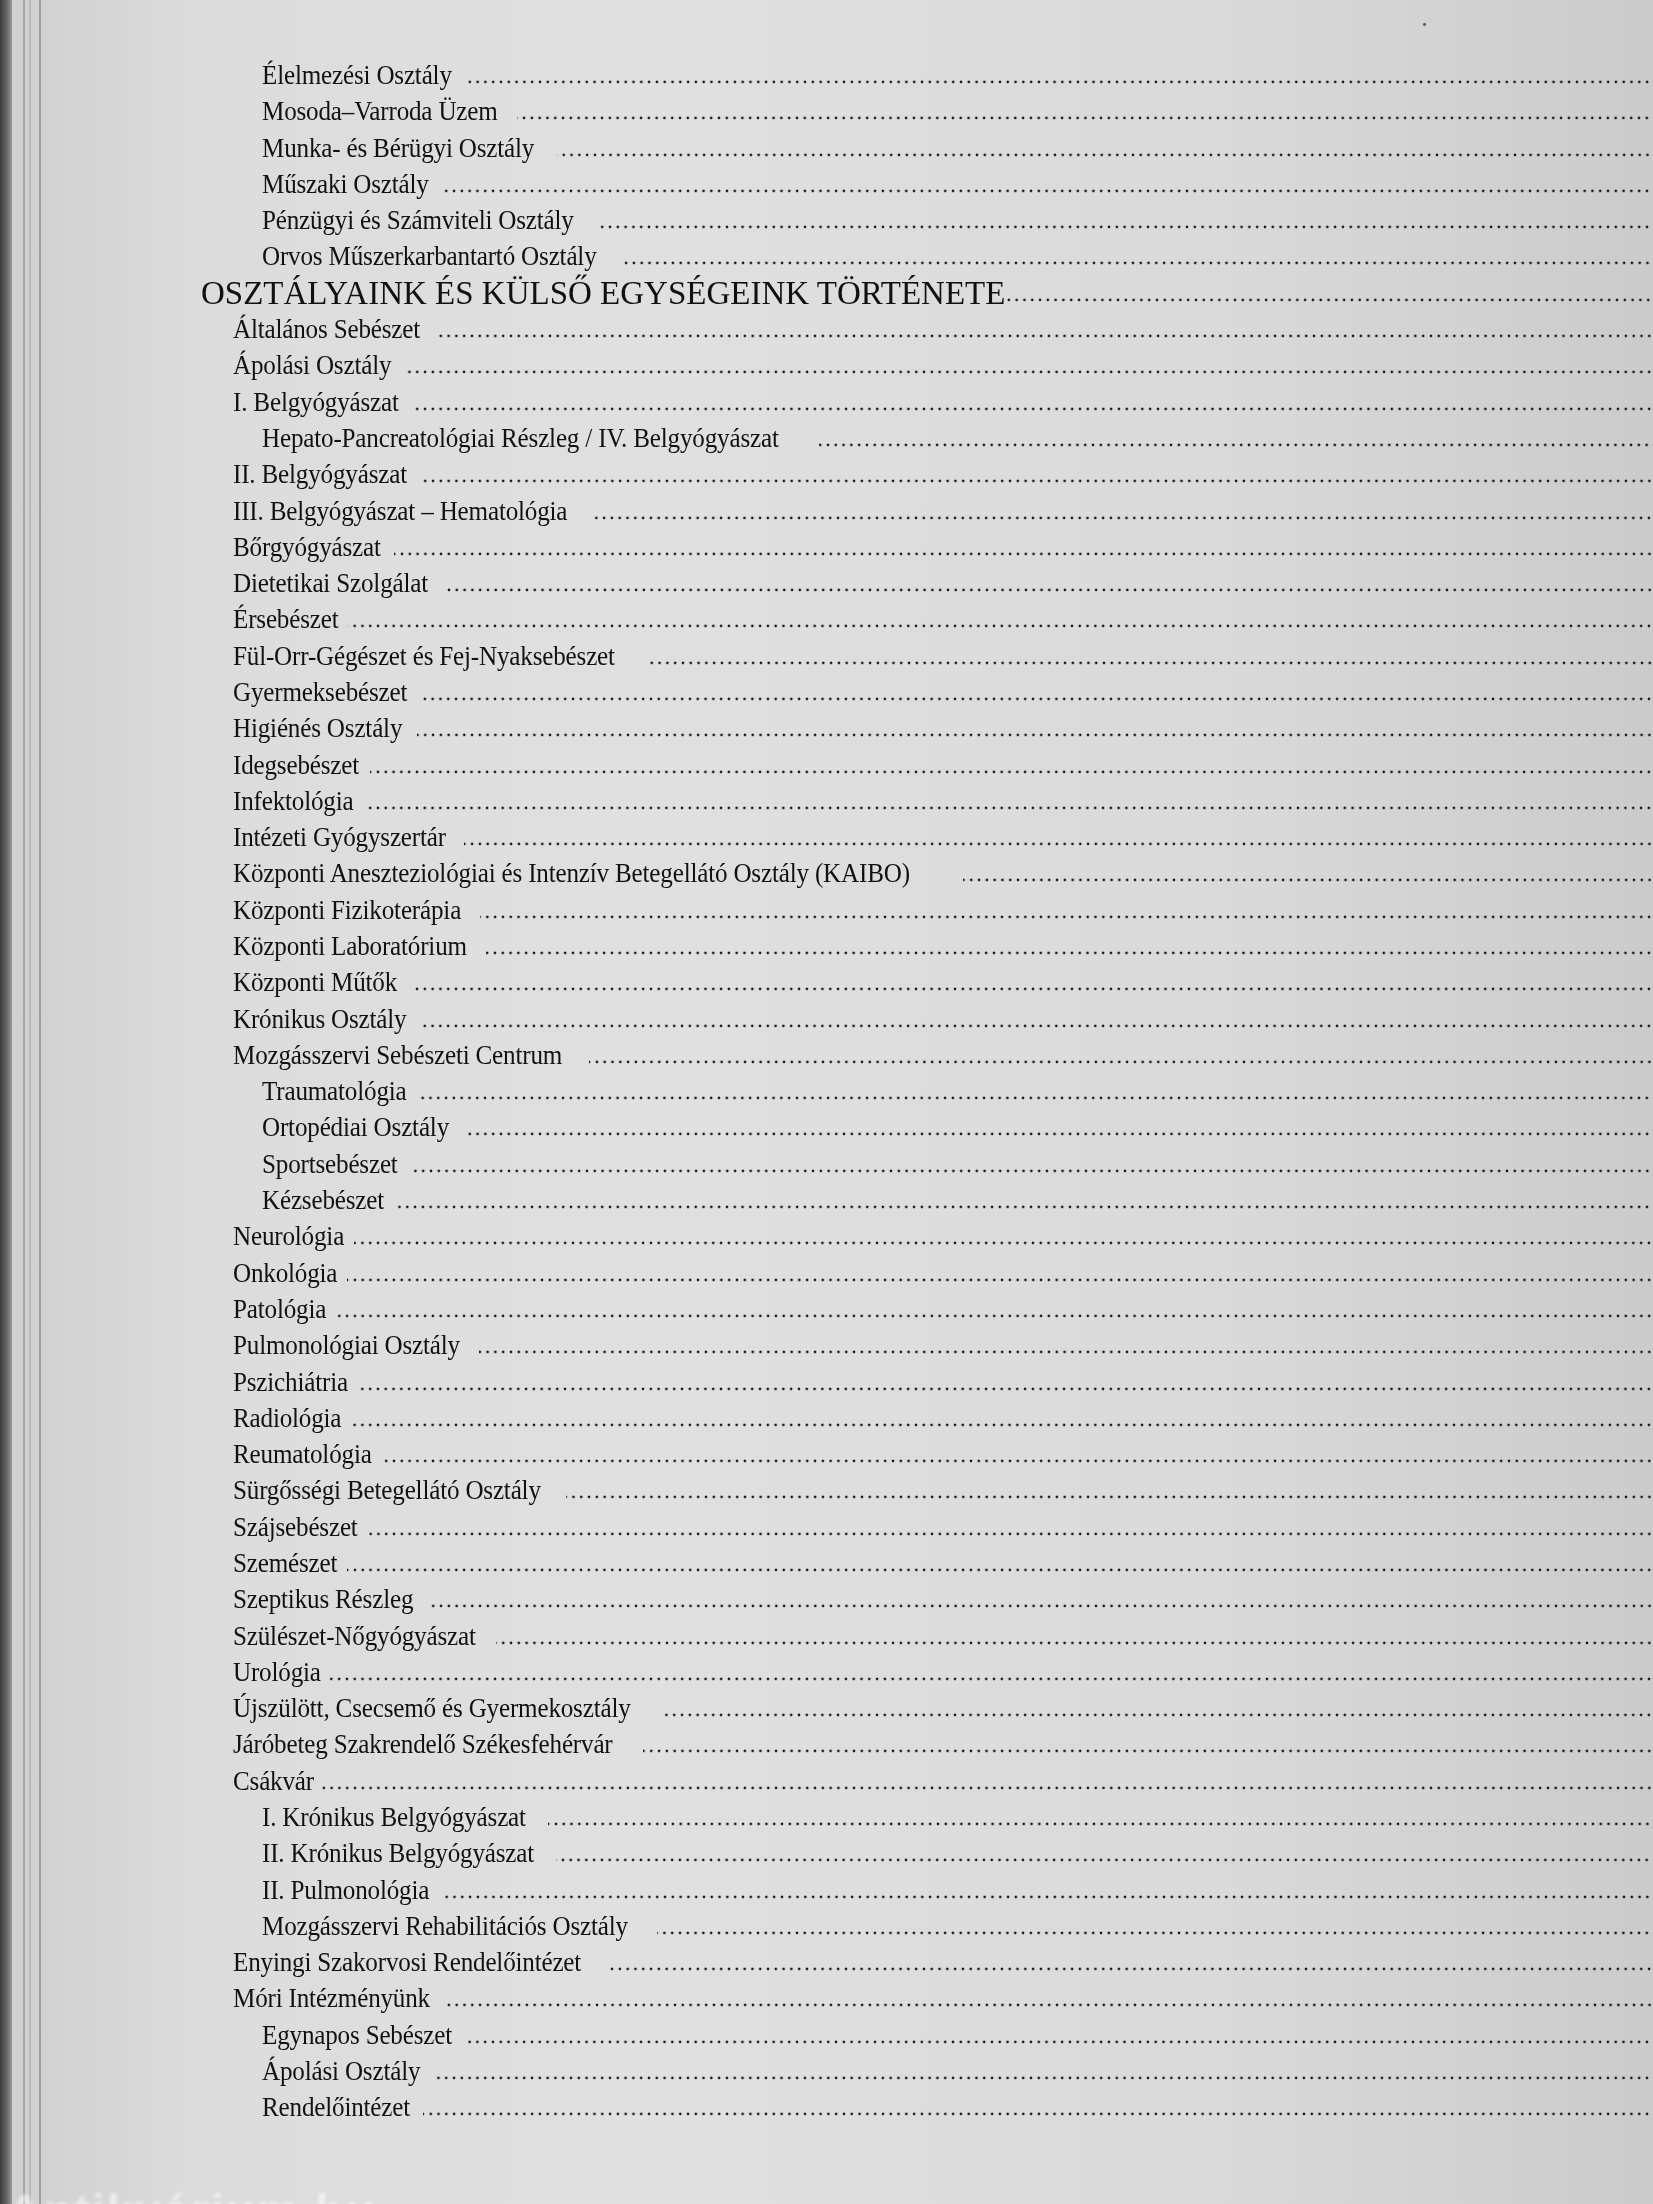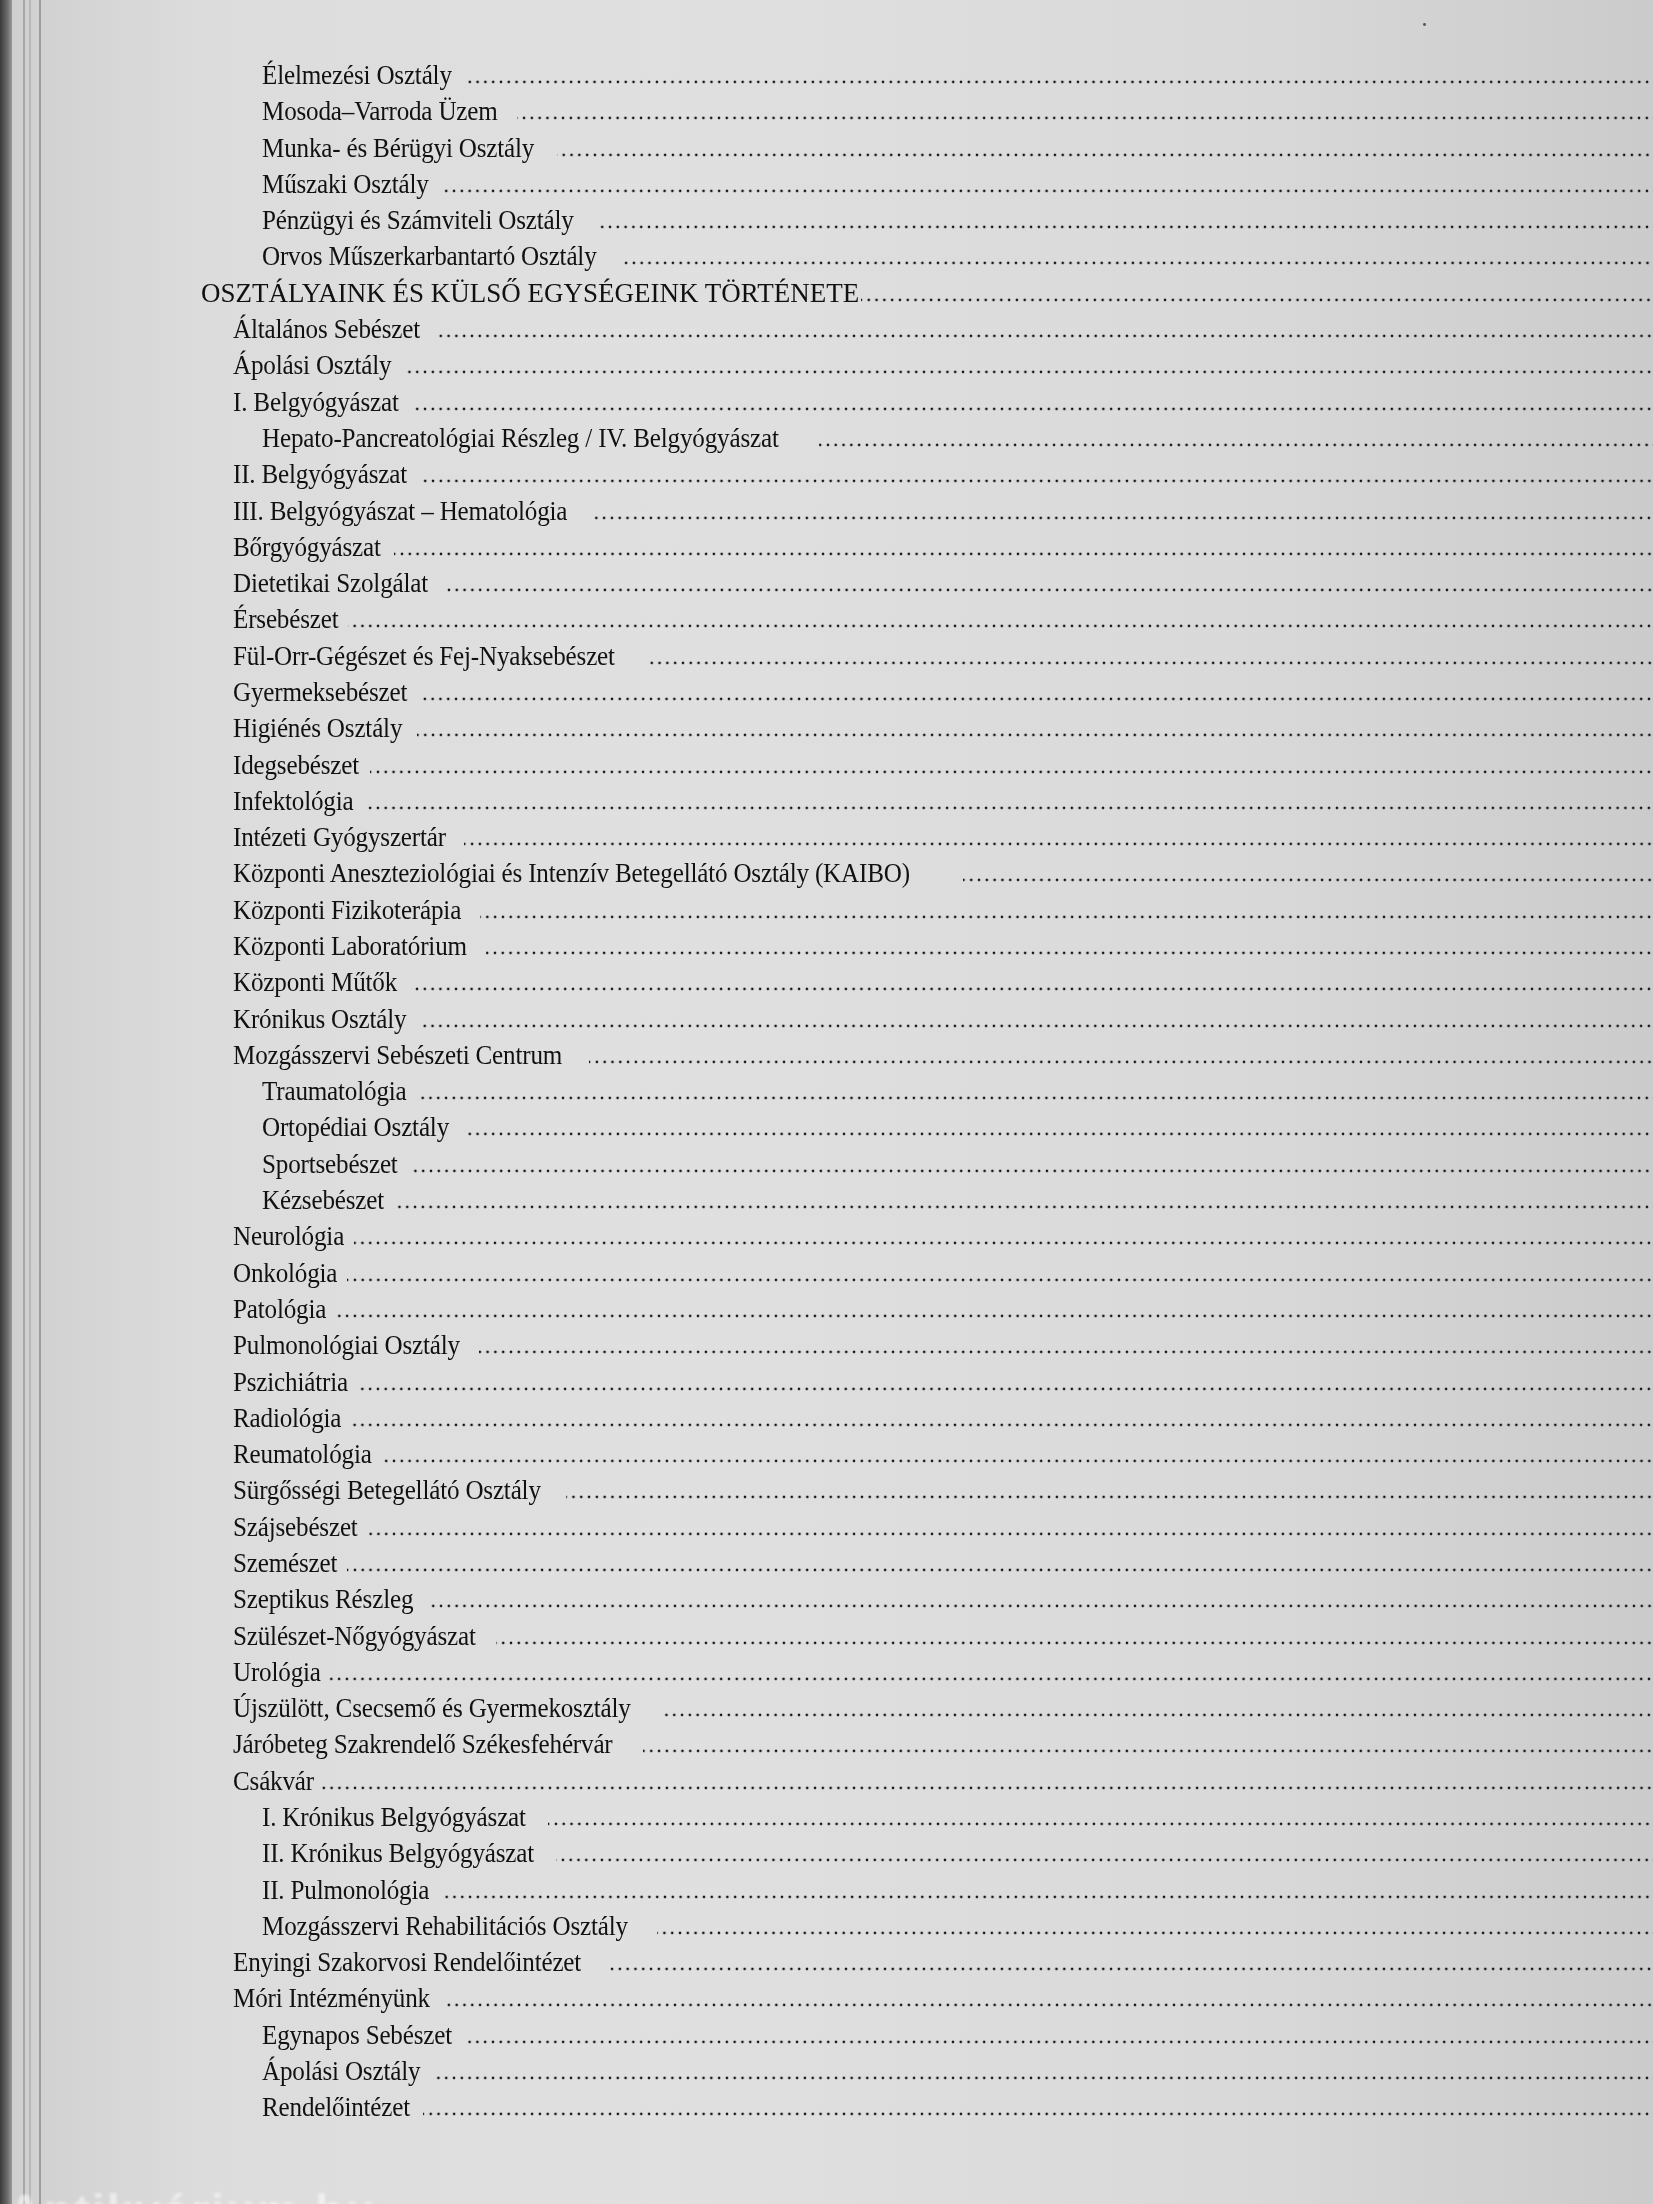--- a/index.html
+++ b/index.html
@@ -36,21 +36,21 @@
   .toc-row .title { flex: 0 0 auto; letter-spacing: -0.2px; transform: scaleX(0.93); transform-origin: left; }
   .toc-row .dots {
     flex: 1 1 auto; overflow: hidden; margin: 0 3.9px 0 1.9px;
     height: 5.8px; align-self: flex-end; margin-bottom: 8.7px;
     background-image: radial-gradient(circle, #111 1.3px, transparent 1.6px);
     background-size: 7.8px 5.8px; background-repeat: repeat-x; background-position: right center;
   }
   .lvl-0 { padding-left: 201px; }
   .lvl-1 { padding-left: 233px; }
   .lvl-2 { padding-left: 262px; }
-  .lvl-0 .title { transform: none; font-size: 27px; letter-spacing: 0; }
+  .lvl-0 .title { transform: none; font-size: 33px; letter-spacing: 0; }
   .watermark {
     position: absolute; left: 7.8px; top: 2183px; font-family: "Liberation Sans", sans-serif;
     font-size: 47px; font-weight: bold; color: rgba(255,255,255,0.55); letter-spacing: 1.9px;
     filter: blur(1.5px);
   }
 </style>
 </head>
 <body>
 
 <div class="page">

